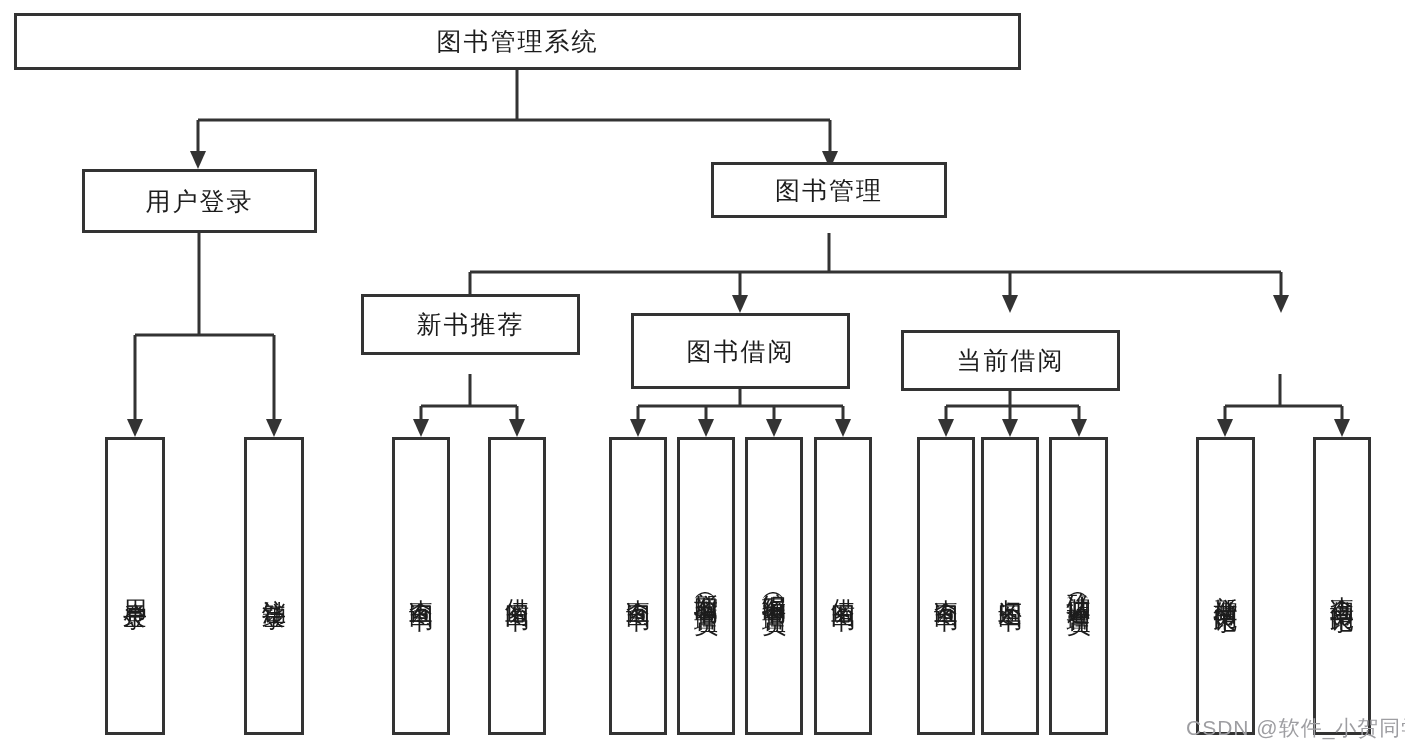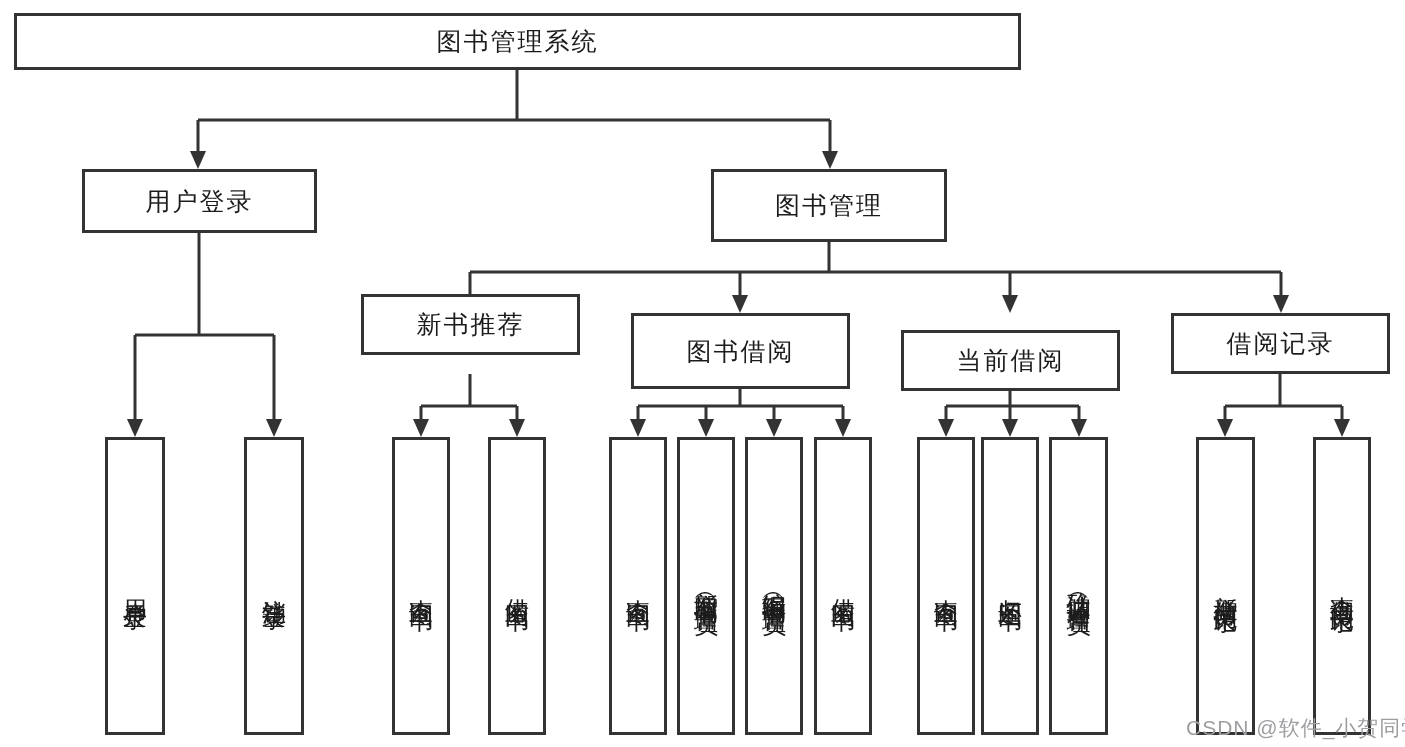--- a/index.html
+++ b/index.html
@@ -111,35 +111,32 @@
     </g>
   </svg>
 
   <div class="node hbox" style="left:14px;top:13px;width:1007px;height:57px">
     <span class="lbl">图书管理系统</span>
   </div>
 
   <div class="node hbox" style="left:82px;top:169px;width:235px;height:64px">
     <span class="lbl">用户登录</span>
   </div>
-  <div class="node hbox" style="left:711px;top:169px;width:236px;height:73px">
+  <div class="node hbox" style="left:711px;top:162px;width:236px;height:56px">
     <span class="lbl">图书管理</span>
   </div>
 
   <div class="node hbox" style="left:361px;top:294px;width:219px;height:61px">
     <span class="lbl">新书推荐</span>
   </div>
   <div class="node hbox" style="left:631px;top:313px;width:219px;height:76px">
     <span class="lbl">图书借阅</span>
   </div>
   <div class="node hbox" style="left:901px;top:330px;width:219px;height:61px">
     <span class="lbl">当前借阅</span>
-  </div>
-  <div class="node hbox" style="left:1171px;top:313px;width:219px;height:61px">
-    <span class="lbl">借阅记录</span>
   </div>
 
   <div class="node vbox" style="left:105px;top:437px;width:60px;height:298px">
     <span class="lbl">用户登录</span>
   </div>
   <div class="node vbox" style="left:244px;top:437px;width:60px;height:298px">
     <span class="lbl">注销登录</span>
   </div>
 
   <div class="node vbox" style="left:392px;top:437px;width:58px;height:298px">

